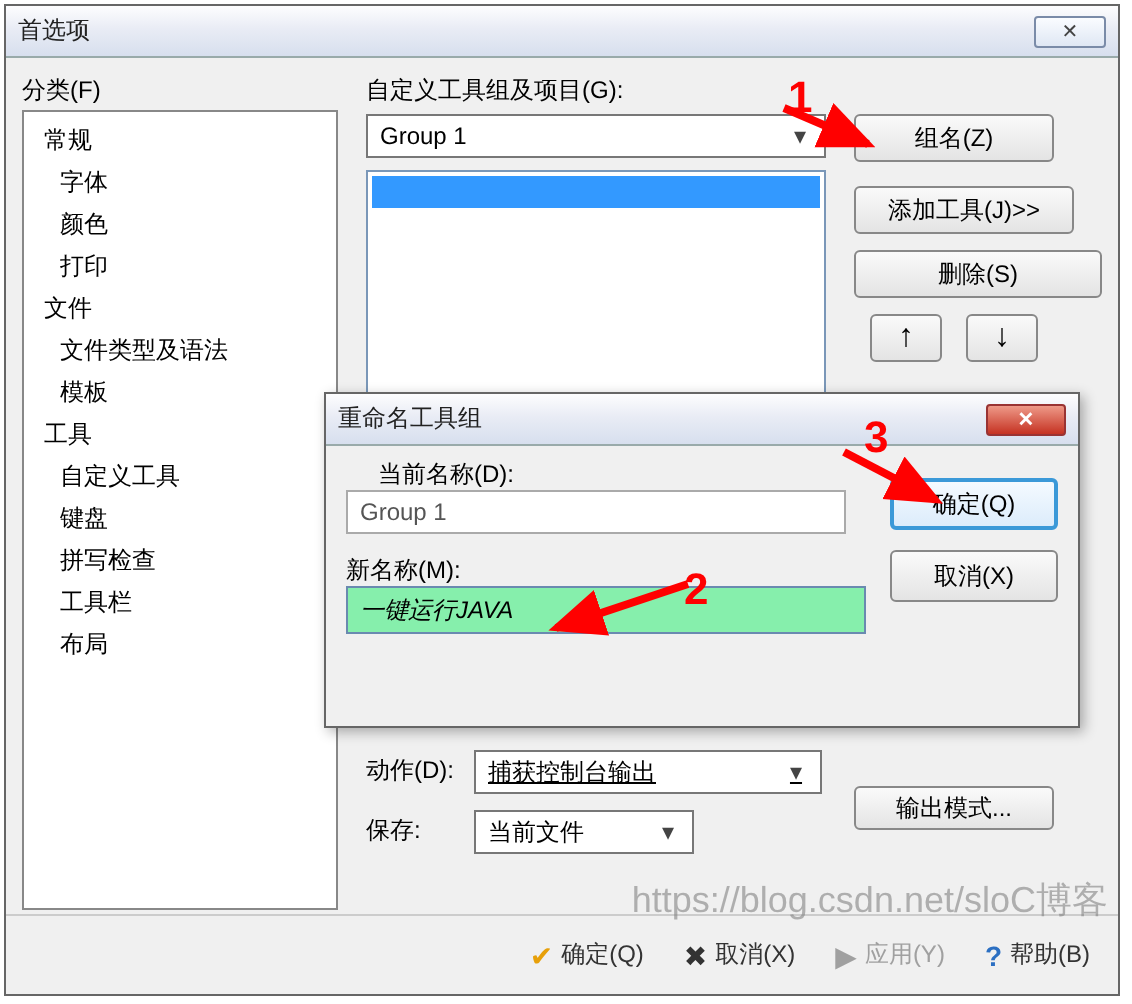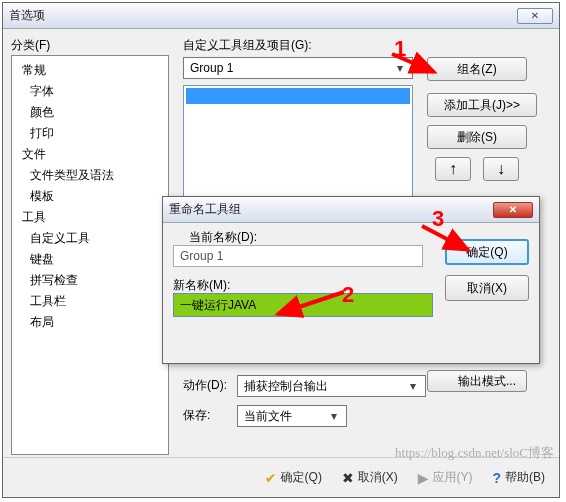--- a/index.html
+++ b/index.html
@@ -41,26 +41,26 @@
   .list-row { height: 16px; }
   .list-row.sel { background: #3399ff; }
   .btn {
     position: absolute; height: 24px;
     border: 1px solid #888; background: linear-gradient(#fafafa,#e4e4e4);
     display: flex; align-items: center; justify-content: center;
     padding: 0 10px; color: #000; border-radius: 3px;
   }
   .btn-groupname { left: 416px; top: 20px; width: 100px; }
   .btn-addtool { left: 416px; top: 56px; width: 110px; }
-  .btn-delete { left: 416px; top: 88px; width: 100px; }
+  .btn-delete { left: 416px; top: 88px; width: 124px; }
   .btn-up { left: 424px; top: 120px; width: 36px; font-size: 16px; }
   .btn-down { left: 472px; top: 120px; width: 36px; font-size: 16px; }
   .lbl-action { position: absolute; left: 172px; top: 340px; color: #000; }
-  .combo-action { position: absolute; left: 226px; top: 338px; width: 189px; }
-  .btn-outmode { left: 416px; top: 333px; width: 100px; height: 22px; justify-content: flex-end; }
+  .combo-action { position: absolute; left: 226px; top: 338px; width: 174px; text-decoration: underline; }
+  .btn-outmode { left: 416px; top: 356px; width: 100px; height: 22px; }
   .lbl-save { position: absolute; left: 172px; top: 370px; color: #000; }
   .combo-save { position: absolute; left: 226px; top: 368px; width: 110px; justify-content: flex-end; }
   .footer {
     position: absolute; left: 0; right: 0; bottom: 0; height: 40px;
     border-top: 1px solid #ccc; display: flex; align-items: center;
     justify-content: flex-end; gap: 20px; padding: 0 14px;
   }
   .footer-item { display: flex; align-items: center; gap: 4px; color: #333; }
   .footer-item.dis { color: #a0a0a0; }
   .ficon { font-size: 14px; line-height: 1; }
@@ -69,42 +69,42 @@
   .child-window { left: 162px; top: 196px; width: 378px; height: 168px; box-shadow: 2px 2px 6px rgba(0,0,0,0.3); }
   .child-body { position: absolute; left: 10px; top: 32px; right: 10px; bottom: 8px; }
   .lbl-cur { position: absolute; left: 16px; top: 0; }
   .val-cur {
     position: absolute; left: 0; top: 16px; width: 250px; height: 22px;
     border: 1px solid #aaa; background: #fff; padding: 3px 6px; color: #555;
   }
   .lbl-new { position: absolute; left: 0; top: 48px; }
   .inp-new {
     position: absolute; left: 0; top: 64px; width: 260px; height: 24px;
-    border: 1px solid #6a8ab0; background: #84cc16; padding: 2px 6px;
-    font-family: inherit; font-size: 12px; outline: none;
+    border: 1px solid #6a8ab0; background: #86efac; padding: 2px 6px;
+    font-family: inherit; font-size: 12px; outline: none; font-style: italic;
   }
   .btn-ok {
     left: auto; right: 0; top: 10px; width: 84px; height: 26px;
     border: 2px solid #3b99d8; background: linear-gradient(#f4faff,#dcecfb);
   }
   .btn-cancel { left: auto; right: 0; top: 46px; width: 84px; height: 26px; }
   .child-close {
     width: 40px; height: 16px; background: linear-gradient(#e98,#c53222);
     border: 1px solid #933; border-radius: 2px; color: #fff;
     display: flex; align-items: center; justify-content: center;
     font-family: Arial; font-size: 10px; font-weight: bold;
   }
 
   
   .annot { position: absolute; pointer-events: none; }
   .ann-num { color: #f00; font-size: 22px; font-weight: bold; font-family: Arial; }
   .arrow-svg { position: absolute; }
   .watermark {
     position: absolute; right: 12px; bottom: 40px; color: rgba(130,130,130,0.6);
-    font-size: 13px; font-family: Liberation Serif, serif;
+    font-size: 18px; font-family: Liberation Sans, sans-serif;
   }
 </style>
 </head>
 <body>
 
 <div class="window main-window">
   <div class="titlebar">
     <span>首选项</span>
     <span class="spacer"></span>
     <div class="close-btn">✕</div>

